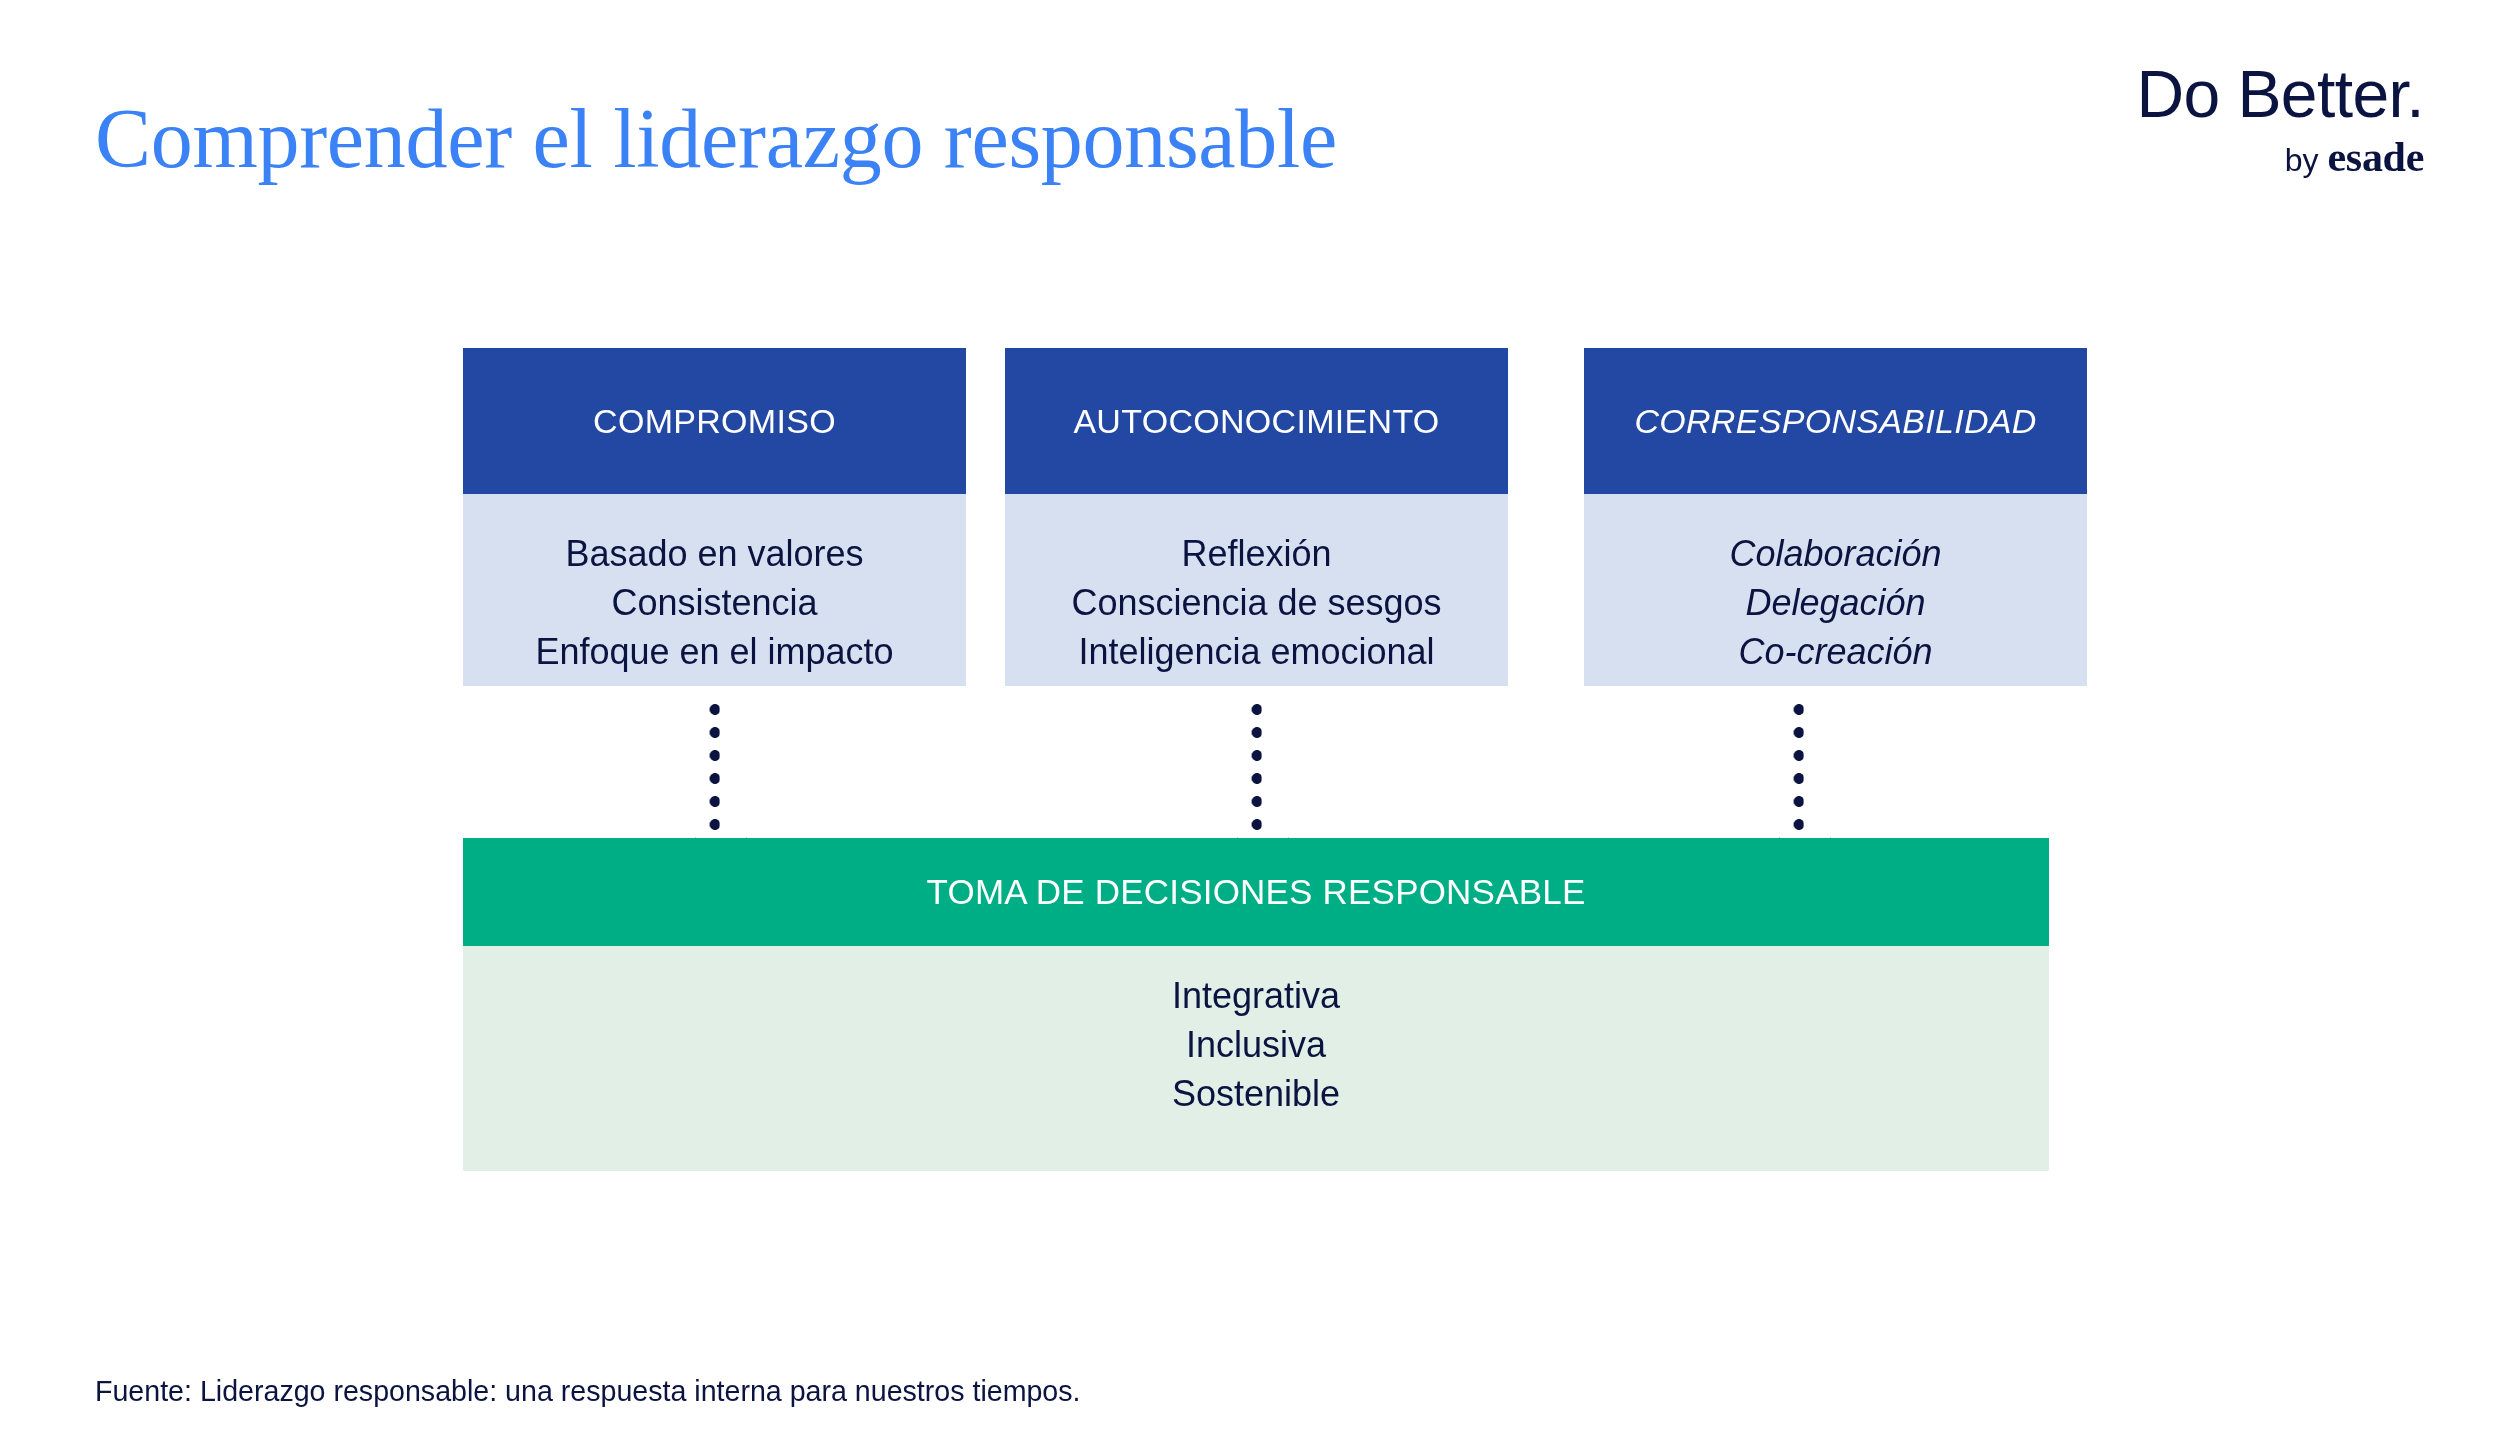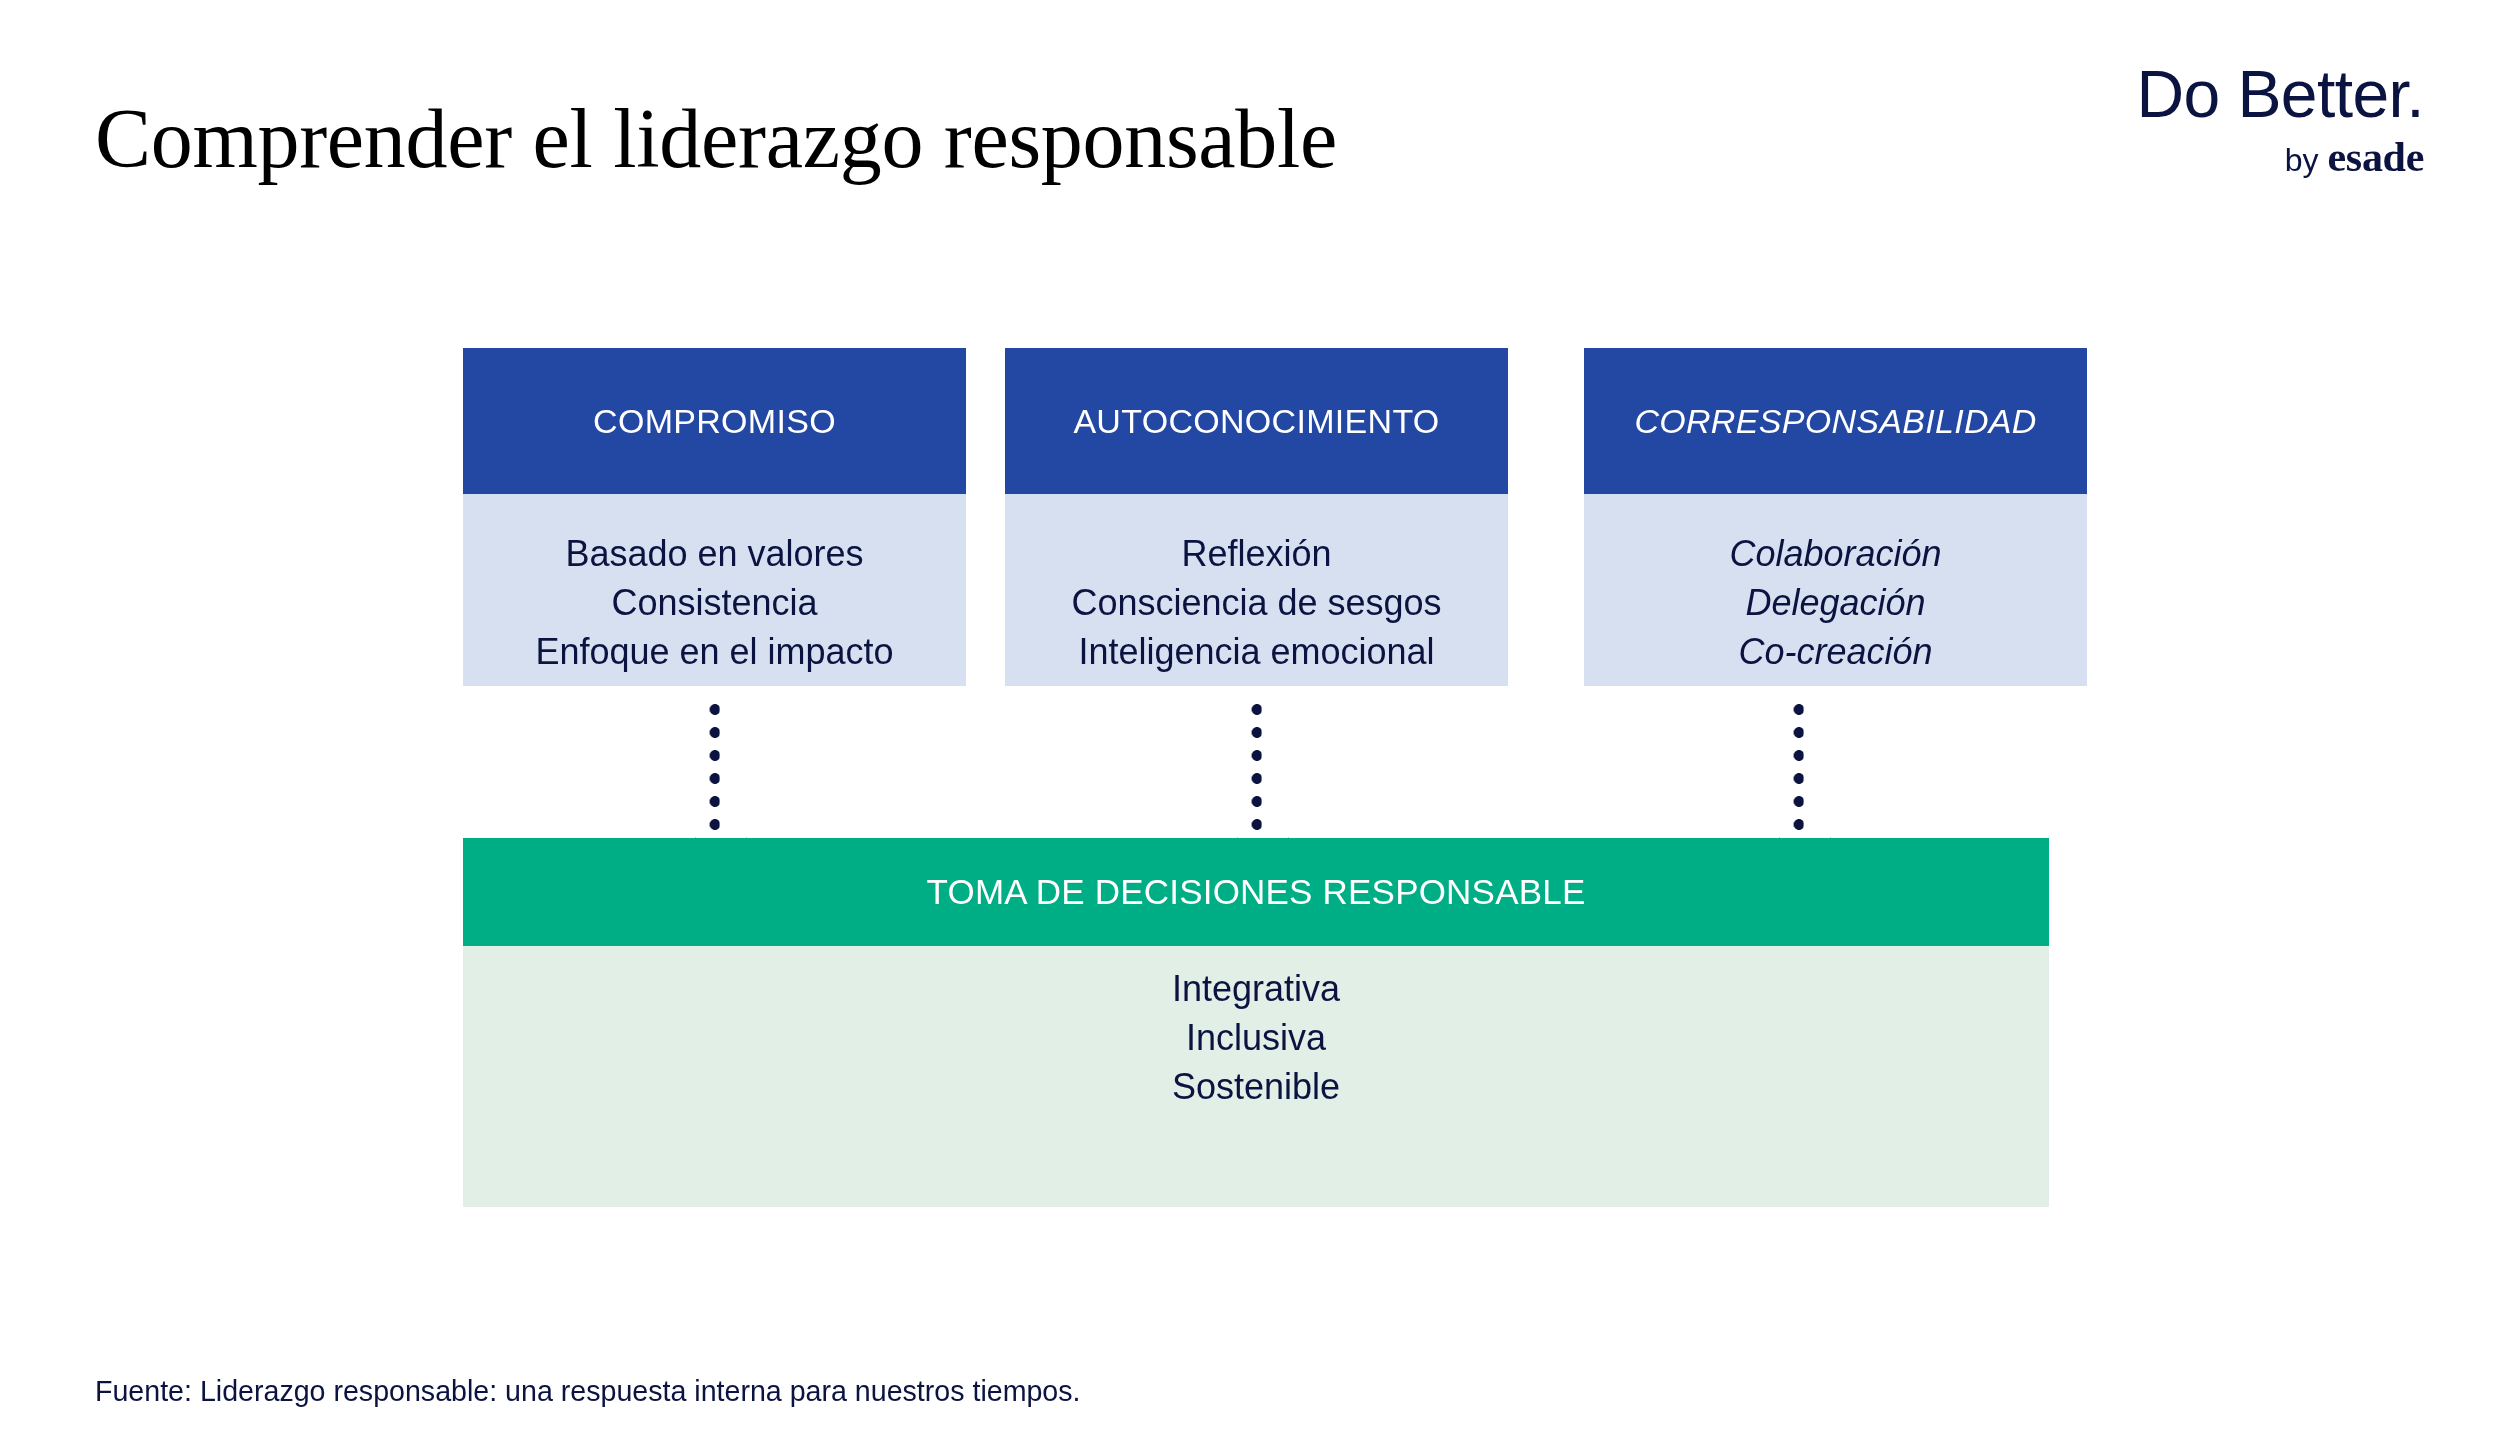--- a/index.html
+++ b/index.html
@@ -17,21 +17,21 @@
   }
 
   
   #page-title {
     position: absolute;
     left: 95px;
     top: 95px;
     font-family: "Liberation Serif", serif;
     font-size: 84px;
     line-height: 1.05;
-    color: #000000;
+    color: #3b82f6;
     letter-spacing: -0.3px;
     white-space: nowrap;
   }
 
   #brand-logo {
     position: absolute;
     right: 88px;
     top: 61px;
     text-align: right;
     color: #0B1440;
@@ -151,28 +151,28 @@
     background: #00AE85;
     color: #ffffff;
     display: flex;
     align-items: center;
     justify-content: center;
     font-size: 35px;
     font-weight: 400;
     letter-spacing: 0.2px;
   }
   #outcome-body {
-    height: 261px;
+    height: 225px;
     background: #E2EFE7;
     color: #0B1440;
     display: flex;
     flex-direction: column;
     align-items: center;
     justify-content: flex-start;
-    padding-top: 18px;
+    padding-top: 25px;
     box-sizing: border-box;
   }
   #outcome-body .attr-line {
     font-size: 36px;
     line-height: 49px;
     text-align: center;
   }
 
   
   #source-note {

